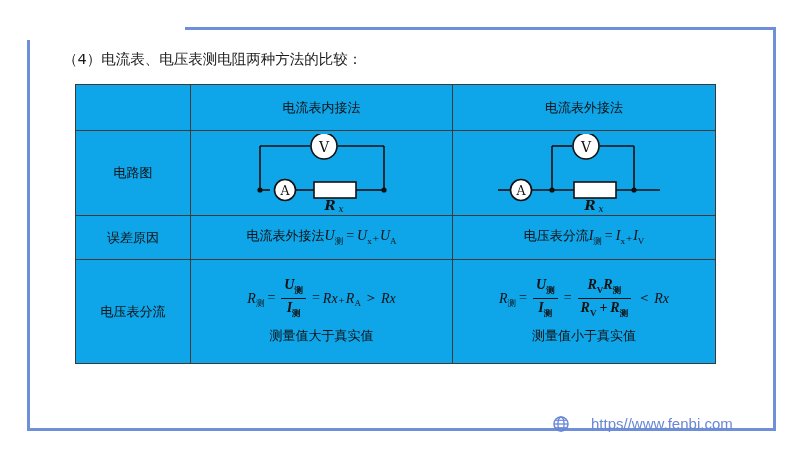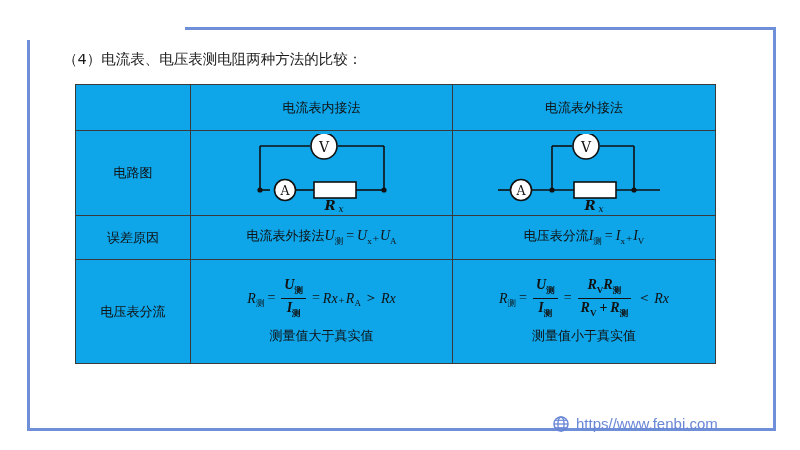--- a/index.html
+++ b/index.html
@@ -140,21 +140,21 @@
   .cellstack{display:flex;flex-direction:column;align-items:center;justify-content:center;}
 
   
   .circ-wrap{display:flex;align-items:center;justify-content:center;}
   svg.circuit{display:block;}
 
   
   .footer{
     position:absolute;
     left:553px;top:415px;
-    display:flex;align-items:flex-end;gap:7px;
+    display:flex;align-items:flex-end;gap:22px;
     color:#6a87d6;
     font-size:15px;
     font-family:"Liberation Sans","DejaVu Sans",sans-serif;
   }
   .footer svg{display:block;}
 </style>
 </head>
 <body>
 
 <div class="slide">

